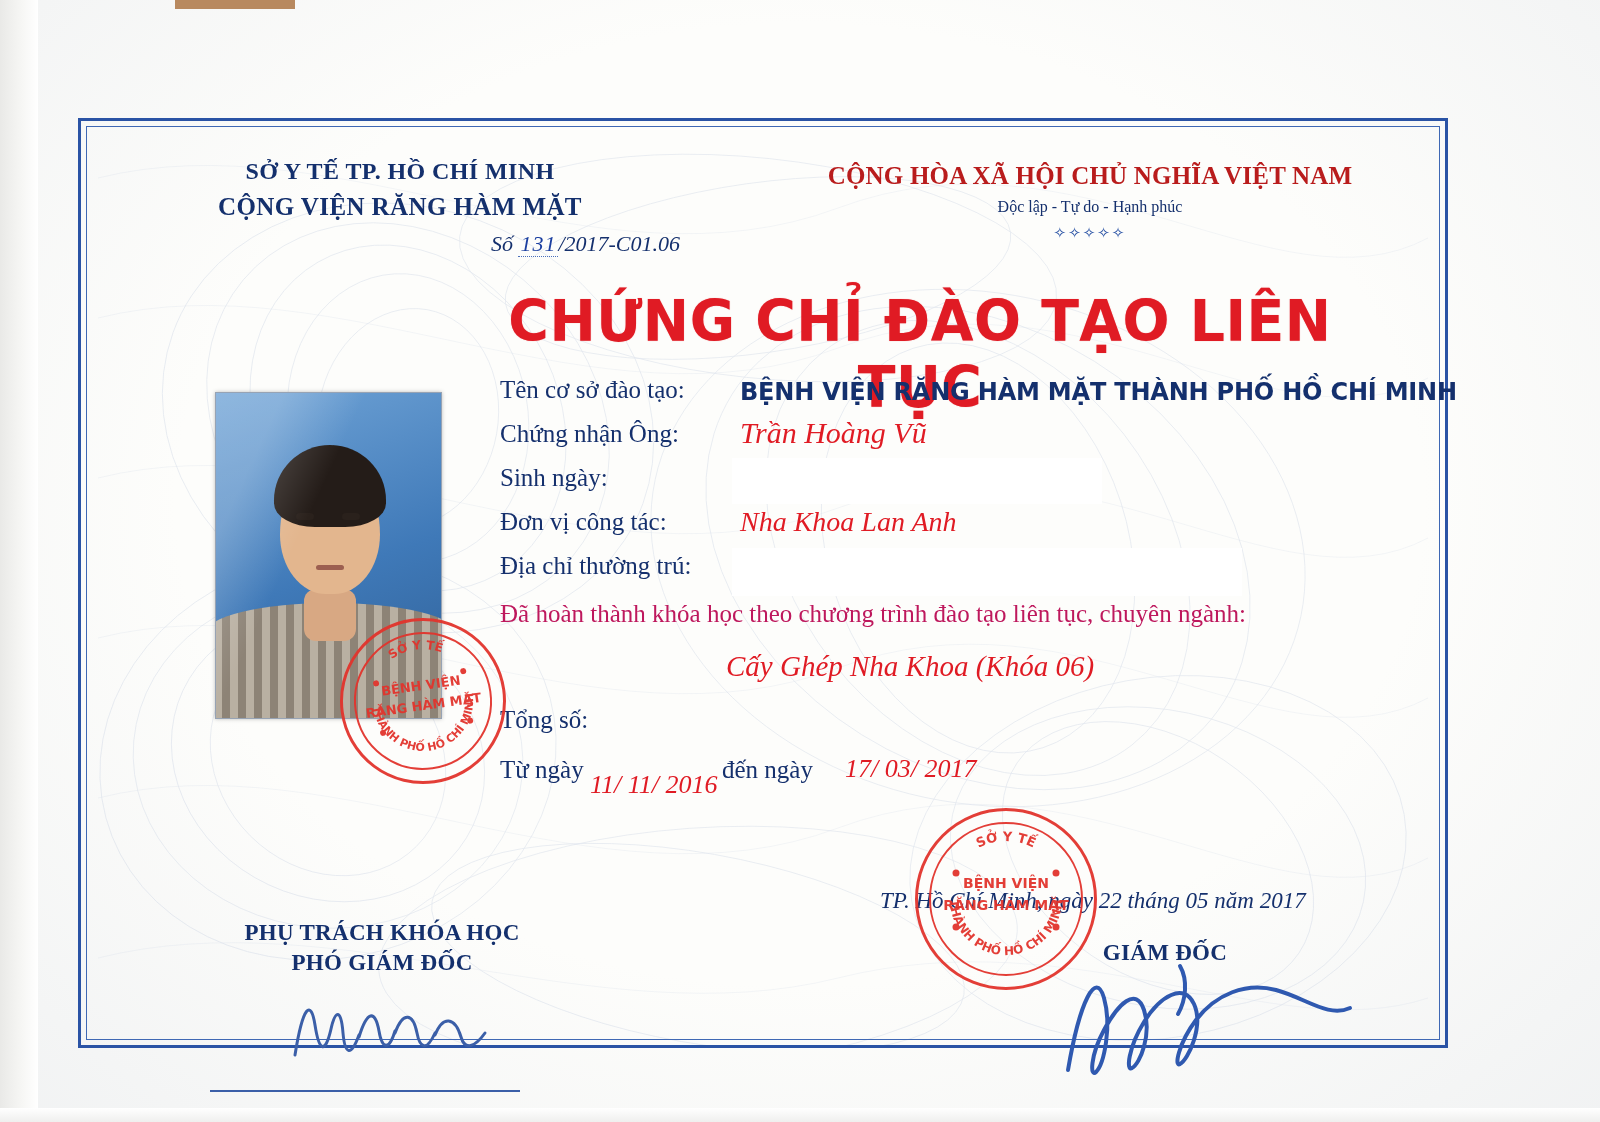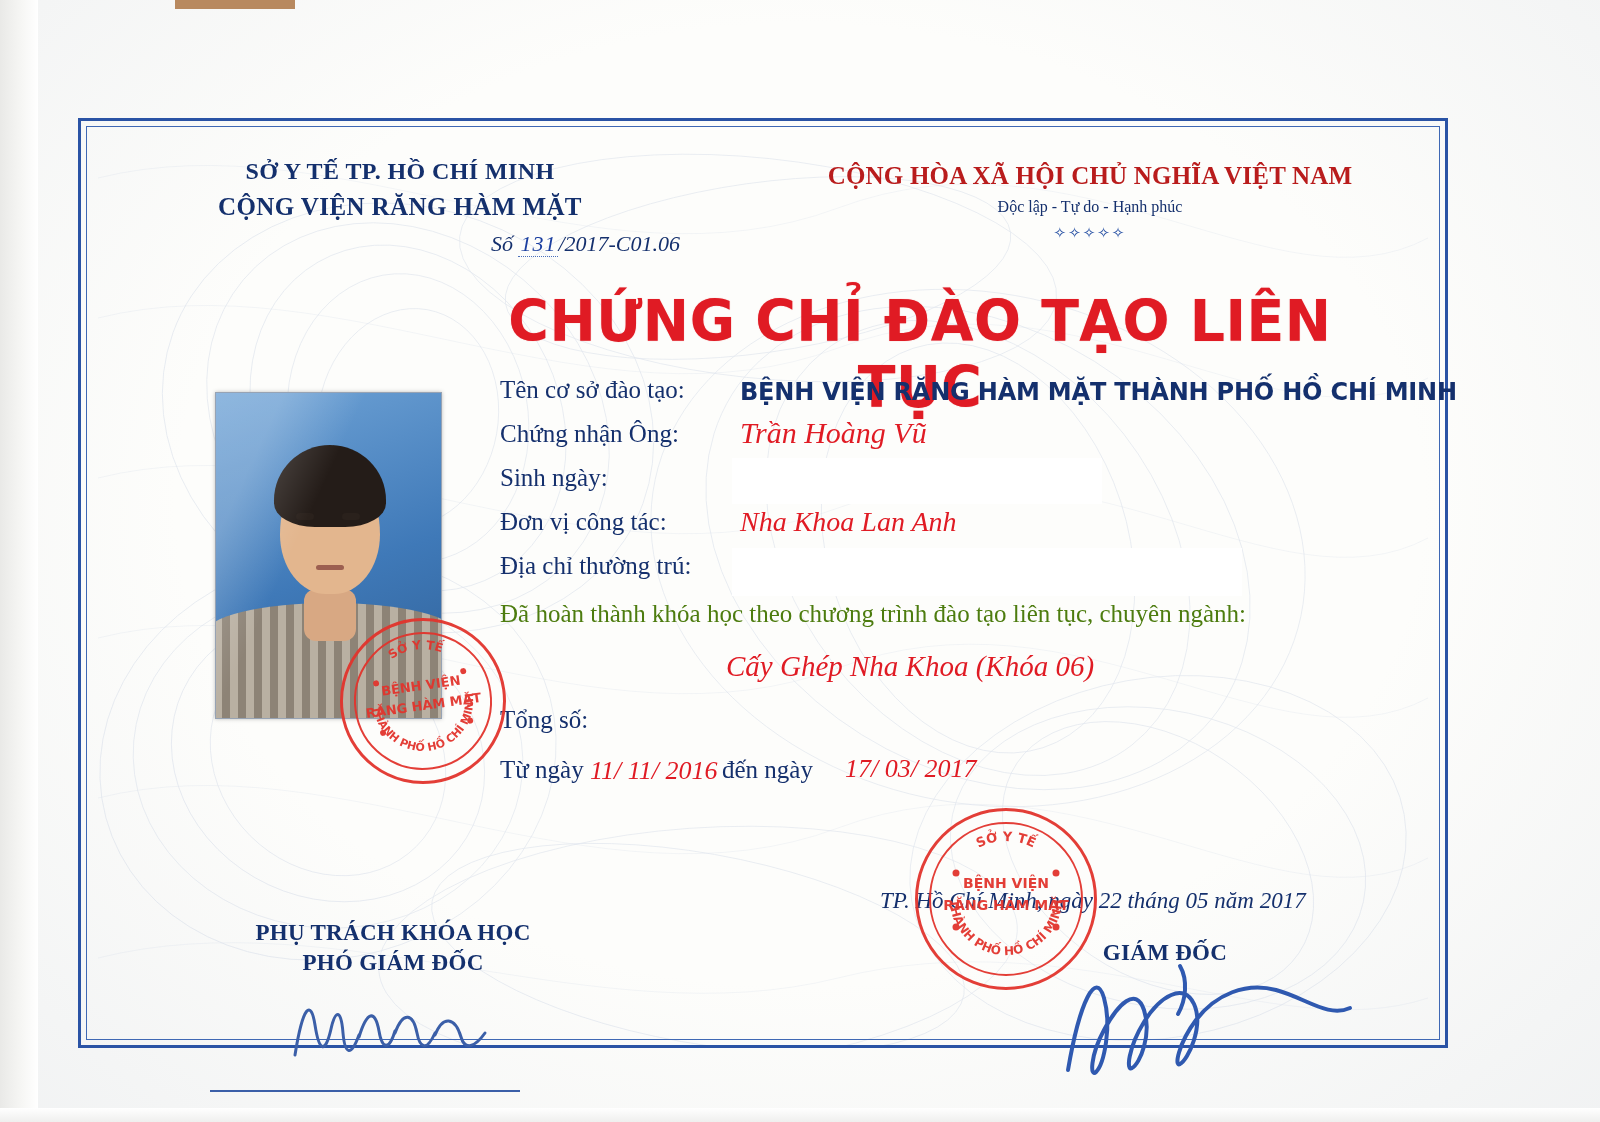--- a/index.html
+++ b/index.html
@@ -241,21 +241,21 @@
   }
   .redact {
     position: absolute;
     background: #ffffff;
     border: 0;
   }
   .wide-label {
     position: absolute;
     left: 0;
     font-size: 25px;
-    color: #4d7c0f;
+    color: #be185d;
     white-space: nowrap;
   }
 
   .center-line {
     position: absolute;
     font-size: 26px;
     font-style: italic;
     color: #e01b24;
     white-space: nowrap;
   }
@@ -266,21 +266,21 @@
     font-size: 23px;
     font-style: italic;
     color: #15306d;
     white-space: nowrap;
     text-align: right;
   }
 
   
   .sig-left {
     position: absolute;
-    left: 183px; top: 918px;
+    left: 172px; top: 918px;
     width: 420px;
     text-align: center;
   }
   .sig-right {
     position: absolute;
     left: 930px; top: 938px;
     width: 470px;
     text-align: center;
   }
   .sig-title {
@@ -459,21 +459,21 @@
     <div class="row" style="height:52px">
       <span class="center-line" style="left:226px; top:2px; font-size:29px">Cấy Ghép Nha Khoa (Khóa 06)</span>
     </div>
 
     <div class="row" style="height:50px">
       <span class="lab" style="top:6px">Tổng số:</span>
     </div>
 
     <div class="row" style="height:50px">
       <span class="lab" style="top:6px">Từ ngày</span>
-      <span class="center-line" style="left:90px; top:6px">11/ 11/ 2016</span>
+      <span class="center-line" style="left:90px; top:20px">11/ 11/ 2016</span>
       <span class="lab" style="left:222px; top:6px">đến ngày</span>
       <span class="center-line" style="left:345px; top:4px">17/ 03/ 2017</span>
     </div>
 
   </div>
 
   <div class="place-date">TP. Hồ Chí Minh, ngày 22 tháng 05 năm 2017</div>
 
   <div class="sig-left">
     <div class="sig-title">PHỤ TRÁCH KHÓA HỌC</div>

